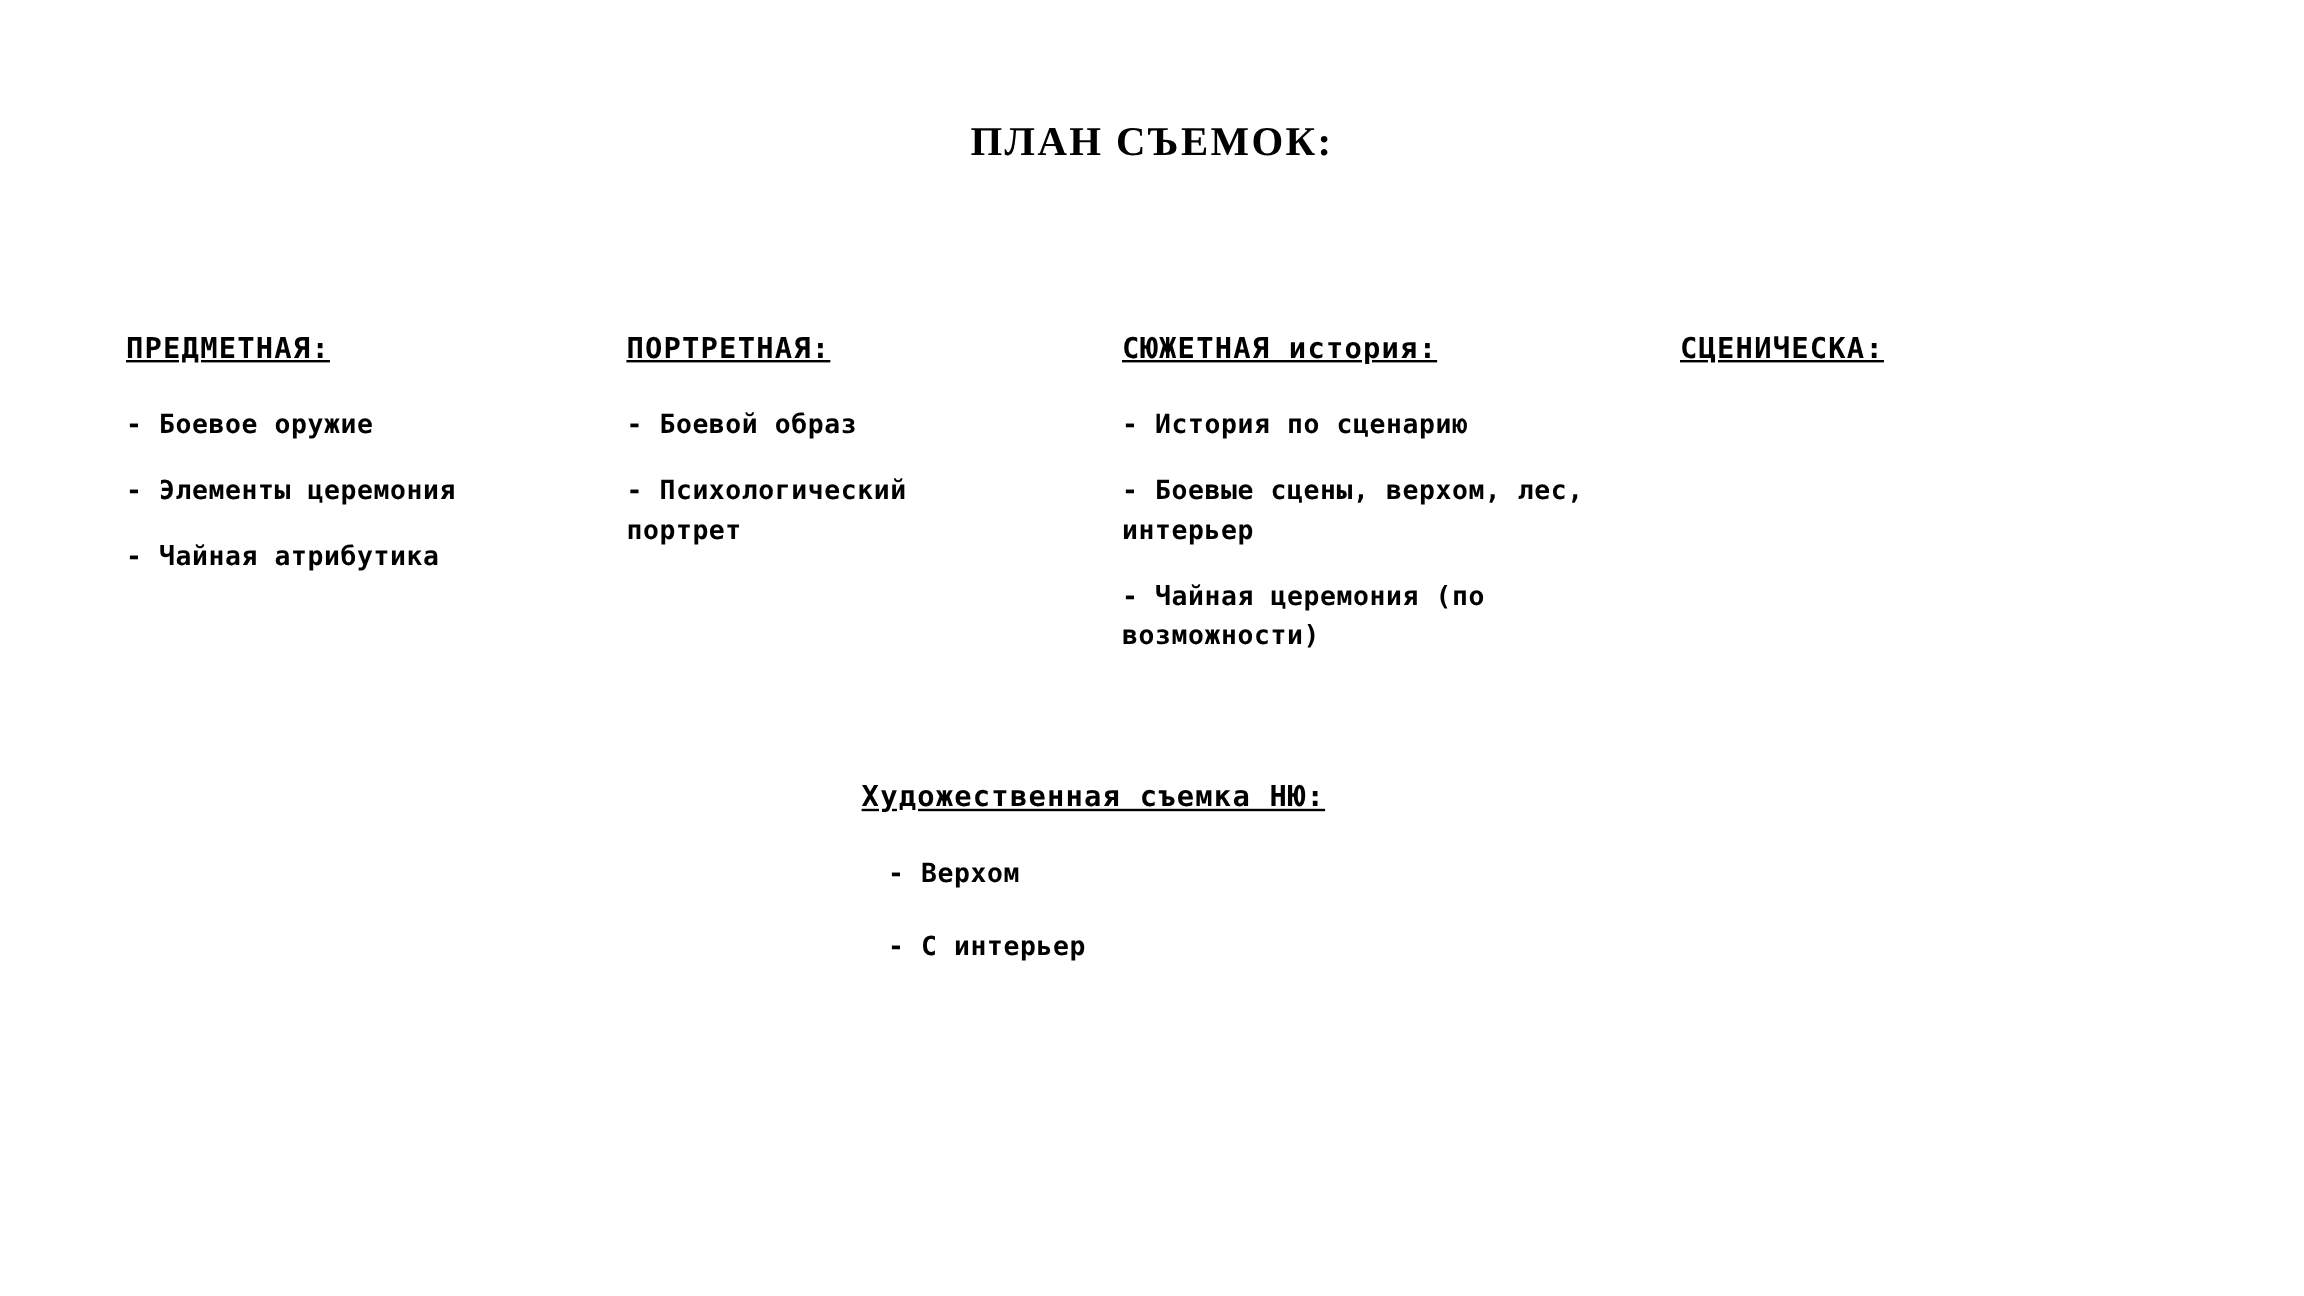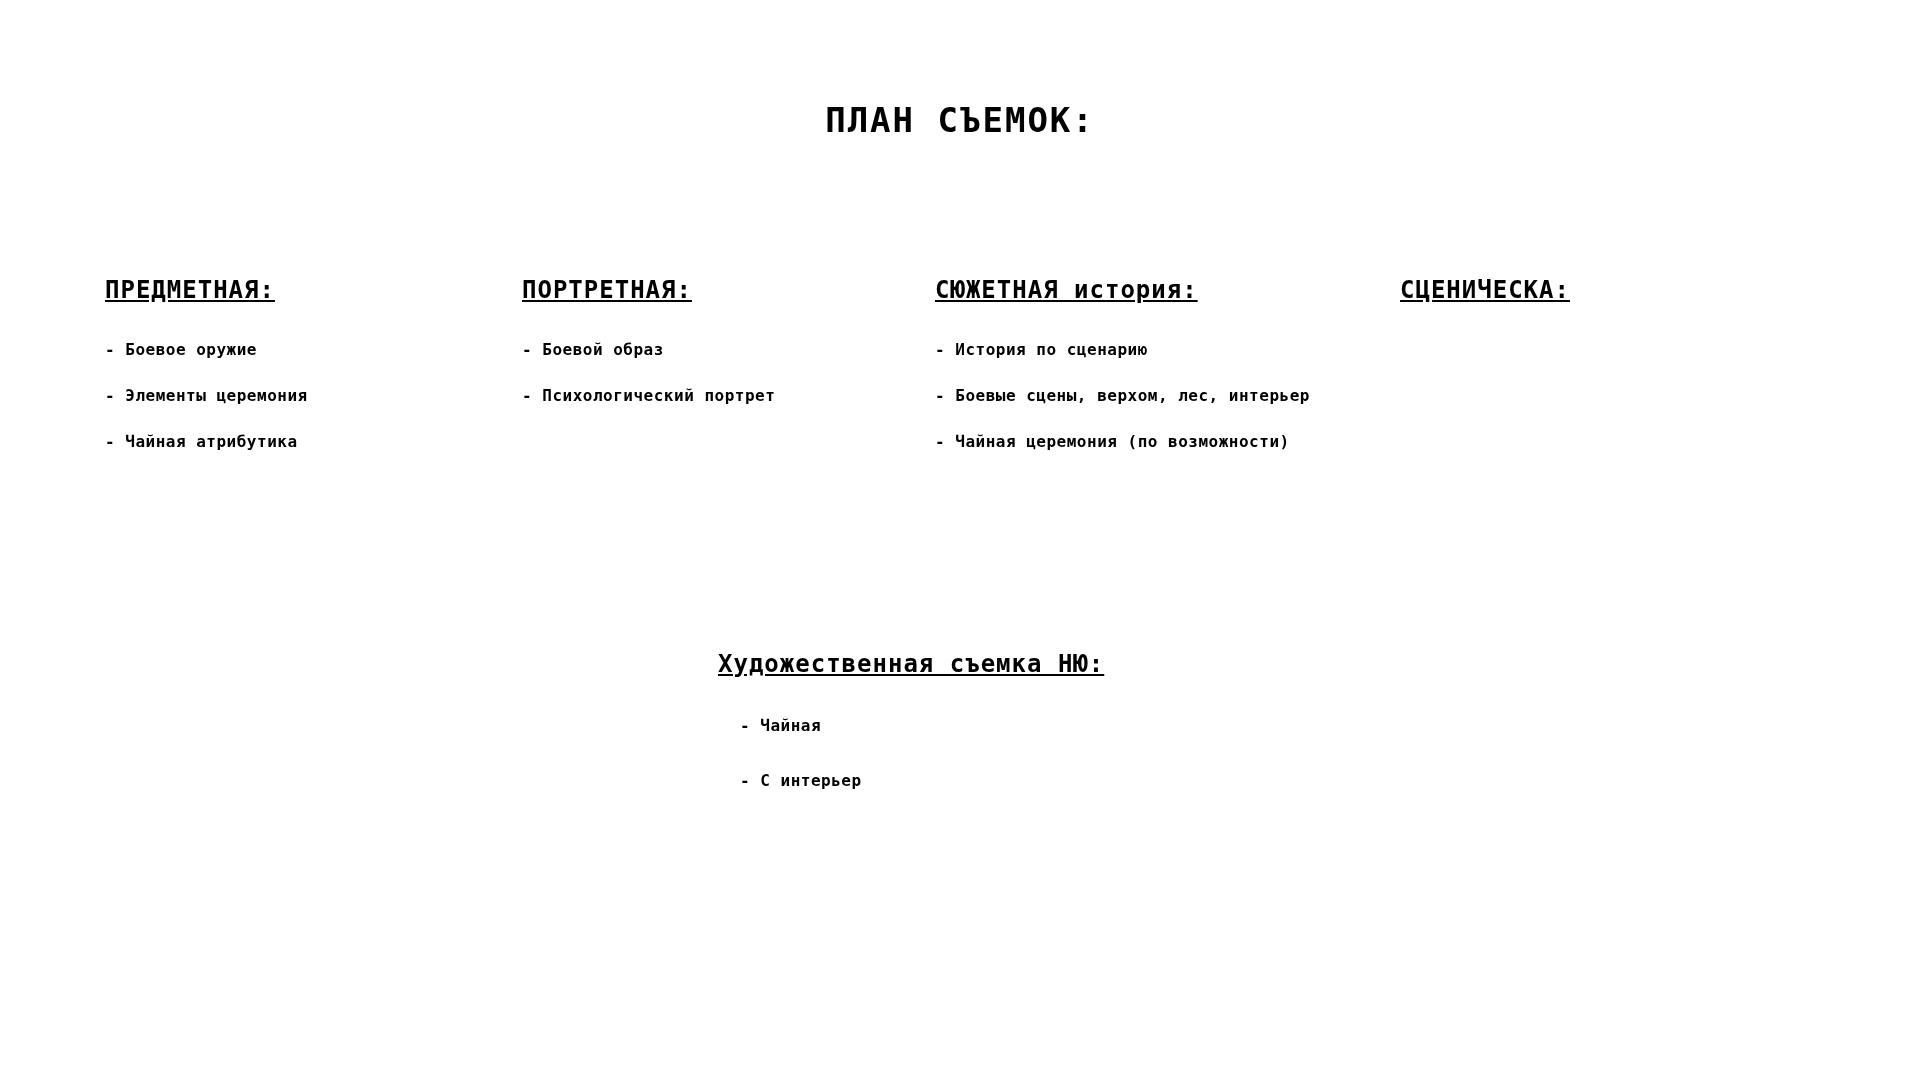--- a/index.html
+++ b/index.html
@@ -22,41 +22,42 @@
   }
   .title {
     position: absolute;
     left: 0;
     top: 100px;
     width: 1920px;
     text-align: center;
     font-size: 34px;
     font-weight: bold;
     letter-spacing: 2px;
+    font-family: Liberation Serif, serif;
   }
   .col {
     position: absolute;
     font-size: 19px;
     line-height: 1.5;
   }
   .col-heading {
     font-weight: bold;
     text-decoration: underline;
     letter-spacing: 1px;
     font-size: 24px;
     white-space: nowrap;
   }
   .col-items {
     margin-top: 30px;
   }
   .item {
     font-weight: bold;
     letter-spacing: 0.5px;
     margin-bottom: 22px;
-    font-size: 16px;
+    font-size: 22px;
   }
   .item:last-child { margin-bottom: 0; }
 
   
   #col-predmetnaya { left: 105px; top: 272px; width: 330px; }
   #col-portretnaya { left: 522px; top: 272px; width: 300px; }
   #col-syuzhetnaya { left: 935px; top: 272px; width: 400px; }
   #col-scenicheska { left: 1400px; top: 272px; width: 430px; }
 
   #section-nyu {
@@ -109,18 +110,18 @@
     </div>
   </div>
 
   <div class="col" id="col-scenicheska">
     <div class="col-heading">СЦЕНИЧЕСКА:</div>
   </div>
 
   <div id="section-nyu">
     <div class="col-heading">Художественная съемка НЮ:</div>
     <div class="col-items">
-      <div class="item">- Чайная</div>
+      <div class="item">- Верхом</div>
       <div class="item">- С интерьер</div>
     </div>
   </div>
 
 </div>
 
 </body></html>

